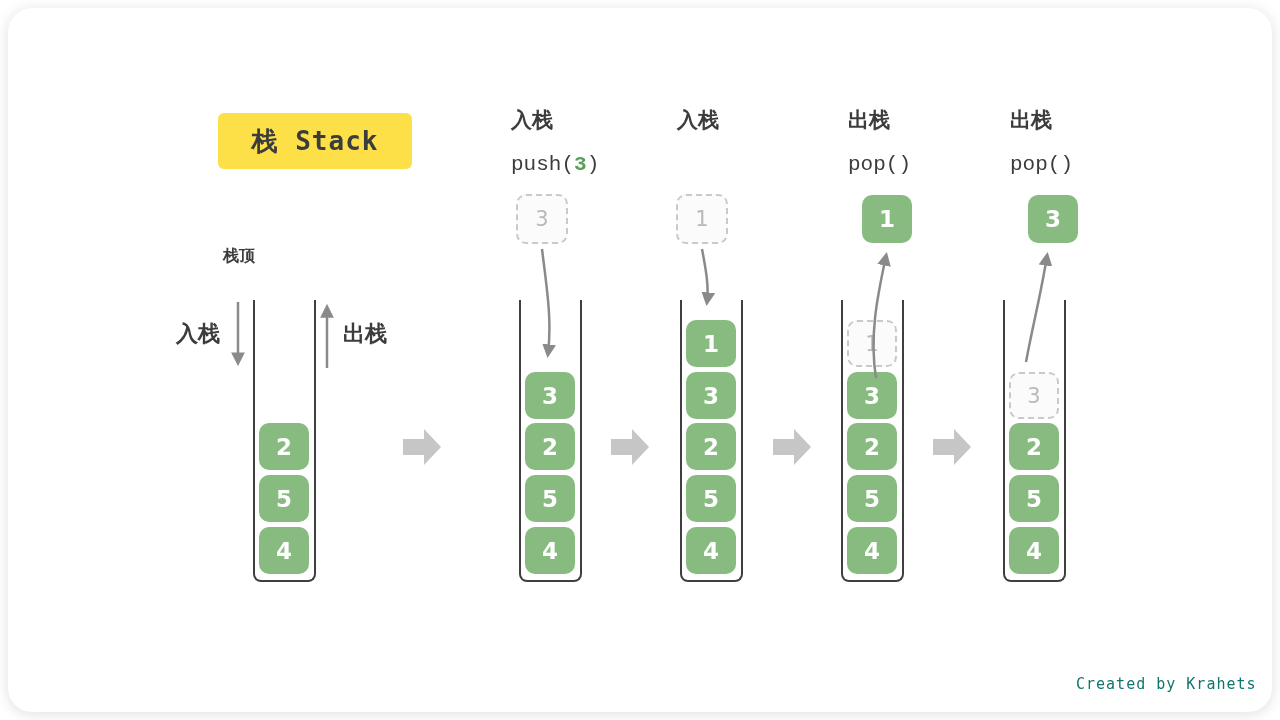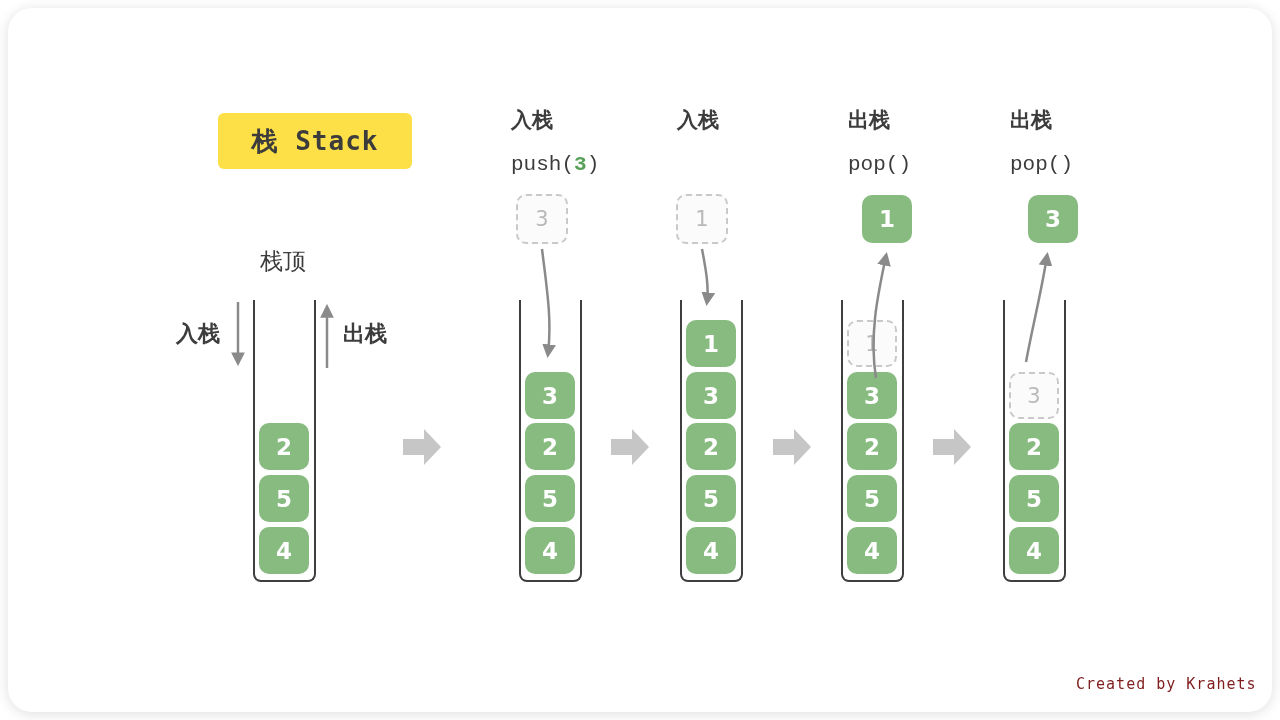--- a/index.html
+++ b/index.html
@@ -7,33 +7,33 @@
   .card{position:absolute;left:8px;top:8px;width:1264px;height:704px;background:#ffffff;border-radius:24px;box-shadow:0 2px 14px rgba(0,0,0,0.13);}
 
   .title-box{position:absolute;left:186px;top:113px;width:194px;height:56px;background:#fde047;border-radius:6px;display:flex;align-items:center;justify-content:center;font-family:"DejaVu Sans Mono",monospace;font-size:26px;font-weight:bold;letter-spacing:1px;margin-left:32px;}
 
   .op{position:absolute;top:106px;width:150px;}
   .op-zh{font-size:21px;font-weight:bold;line-height:28px;}
   .op-code{font-family:Liberation Mono, monospace;font-size:21px;line-height:30px;margin-top:16px;}
   .op-code .arg{color:#56a058;font-weight:bold;}
 
   .side-label{position:absolute;font-size:22px;font-weight:bold;}
-  .cap-label{position:absolute;width:120px;text-align:center;font-size:23px;font-weight:normal;}
+  .cap-label{position:absolute;width:120px;text-align:left;font-size:16px;font-weight:bold;}
 
   .stack{position:absolute;top:300px;width:63px;height:282px;box-sizing:border-box;border-left:2px solid #3f3f3f;border-right:2px solid #3f3f3f;border-bottom:2px solid #3f3f3f;border-radius:0 0 8px 8px;background:#ffffff;}
   .cell{position:absolute;left:4px;width:50px;height:47px;box-sizing:border-box;background:#87bb80;border-radius:10px;color:#ffffff;font-size:23px;font-weight:bold;display:flex;align-items:center;justify-content:center;}
   .ghost{background:#fbfbfb;border:2px dashed #c9c9c9;color:#b9b9b9;font-weight:normal;font-size:21px;}
   .slot-1{top:20px;} .slot-2{top:72px;} .slot-3{top:123px;} .slot-4{top:175px;} .slot-5{top:227px;}
 
   .float-cell{position:absolute;width:50px;height:48px;box-sizing:border-box;background:#87bb80;border-radius:10px;color:#ffffff;font-size:23px;font-weight:bold;display:flex;align-items:center;justify-content:center;}
   .float-ghost{position:absolute;width:52px;height:50px;box-sizing:border-box;background:#fbfbfb;border:2px dashed #c9c9c9;border-radius:10px;color:#b9b9b9;font-size:21px;display:flex;align-items:center;justify-content:center;}
 
   .overlay{position:absolute;left:0;top:0;width:1280px;height:720px;pointer-events:none;}
 
-  .watermark{position:absolute;left:1076px;top:675px;font-family:"DejaVu Sans Mono",monospace;font-size:15px;letter-spacing:1px;color:#7f1d1d;}
+  .watermark{position:absolute;left:1076px;top:675px;font-family:"DejaVu Sans Mono",monospace;font-size:15px;letter-spacing:1px;color:#0f766e;}
 </style>
 </head>
 <body>
 
 <div class="canvas">
   <div class="card"></div>
 
   <div class="title-box">栈 Stack</div>
 
   <div class="op" style="left:511px">

